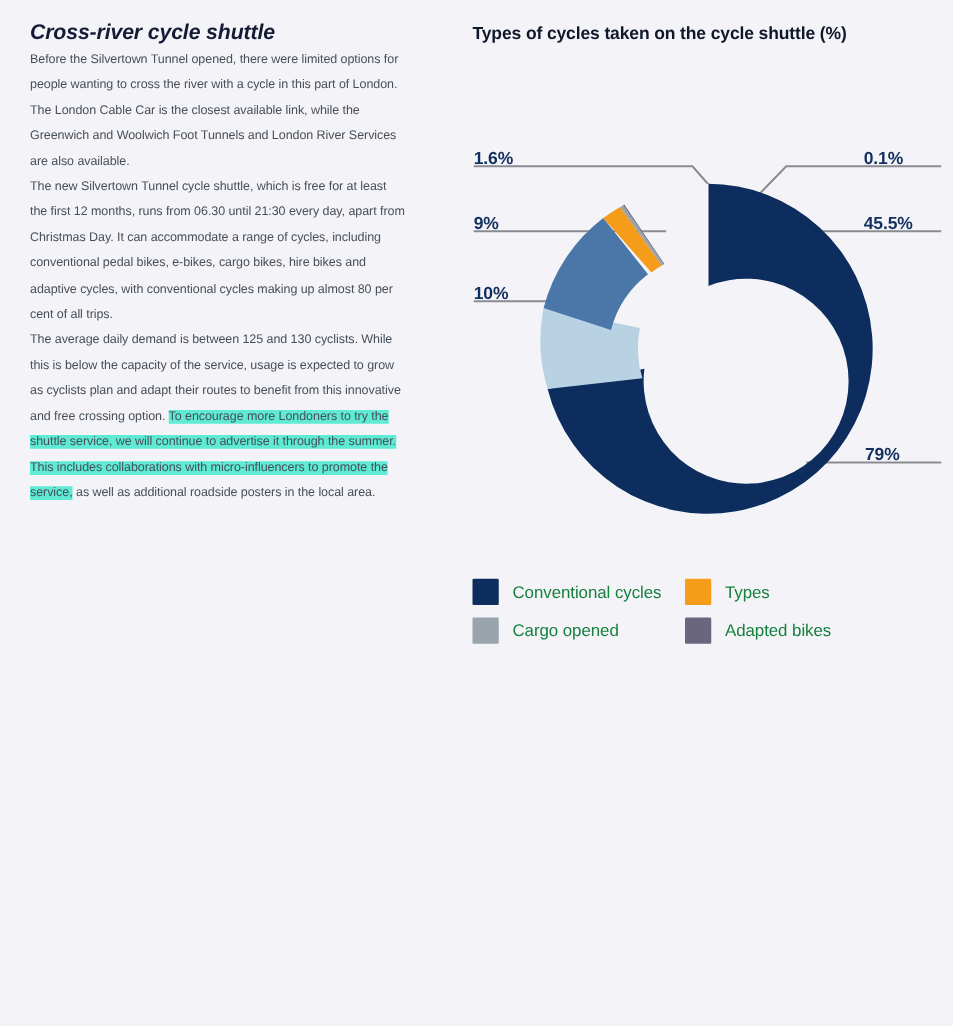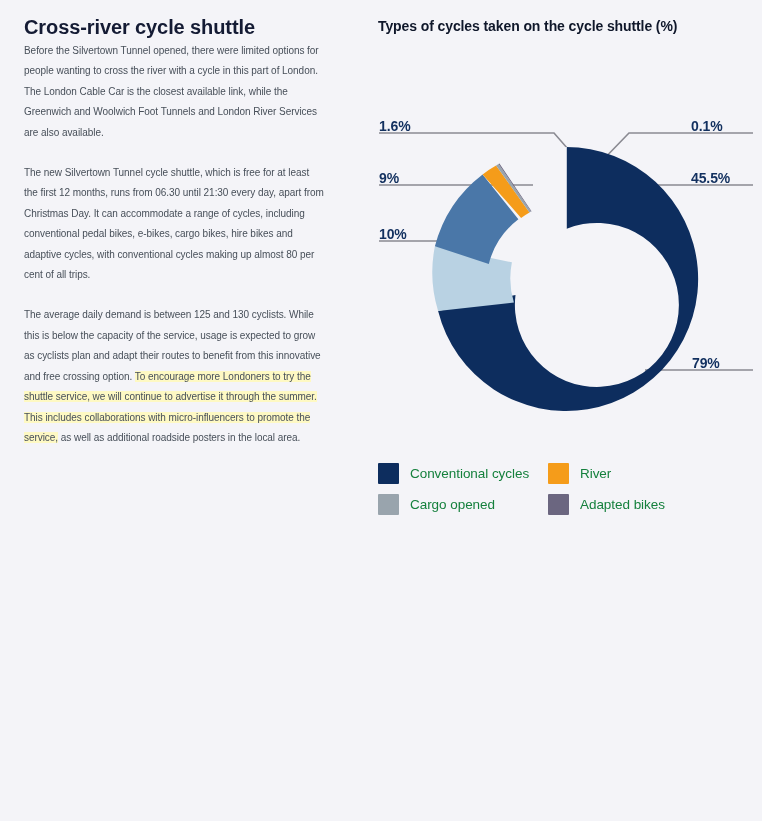--- a/index.html
+++ b/index.html
@@ -11,35 +11,36 @@
     position:relative;
   }
   .page{position:relative;width:762px;height:821px;}
 
   
   .article{
     position:absolute;left:24px;top:16px;width:300px;
   }
   .article h1{
     margin:0 0 2px 0;
-    font-size:20px;
+    font-size:17px;
     font-weight:bold;
     color:#141b34;
     letter-spacing:-0.1px;
+    font-style:italic;
   }
   .para{
     font-size:10px;
     line-height:20.4px;
     color:#474f59;
     margin:0;
     letter-spacing:-0.05px;
   }
-  .para + .para{margin-top:20px;}
+  .para + .para{}
   .hl{
-    background:#fef9c3;
+    background:#5eead4;
     box-decoration-break:clone;
     -webkit-box-decoration-break:clone;
   }
 
   
   .chart-panel{position:absolute;left:378px;top:16px;width:370px;}
   .chart-title{
     font-size:14px;font-weight:bold;color:#0f172a;
     line-height:21px;margin:0;
     letter-spacing:-0.1px;
@@ -157,21 +158,21 @@
   <div class="callout c-03">45.5%</div>
   <div class="callout c-79">79%</div>
 
   <div class="legend">
     <div class="legend-item">
       <span class="swatch" style="background:#0d2d5e"></span>
       <span class="legend-label">Conventional cycles</span>
     </div>
     <div class="legend-item">
       <span class="swatch" style="background:#f59c1a"></span>
-      <span class="legend-label">River</span>
+      <span class="legend-label">Types</span>
     </div>
     <div class="legend-item">
       <span class="swatch" style="background:#99a4ad"></span>
       <span class="legend-label">Cargo opened</span>
     </div>
     <div class="legend-item">
       <span class="swatch" style="background:#6b6680"></span>
       <span class="legend-label">Adapted bikes</span>
     </div>
   </div>

